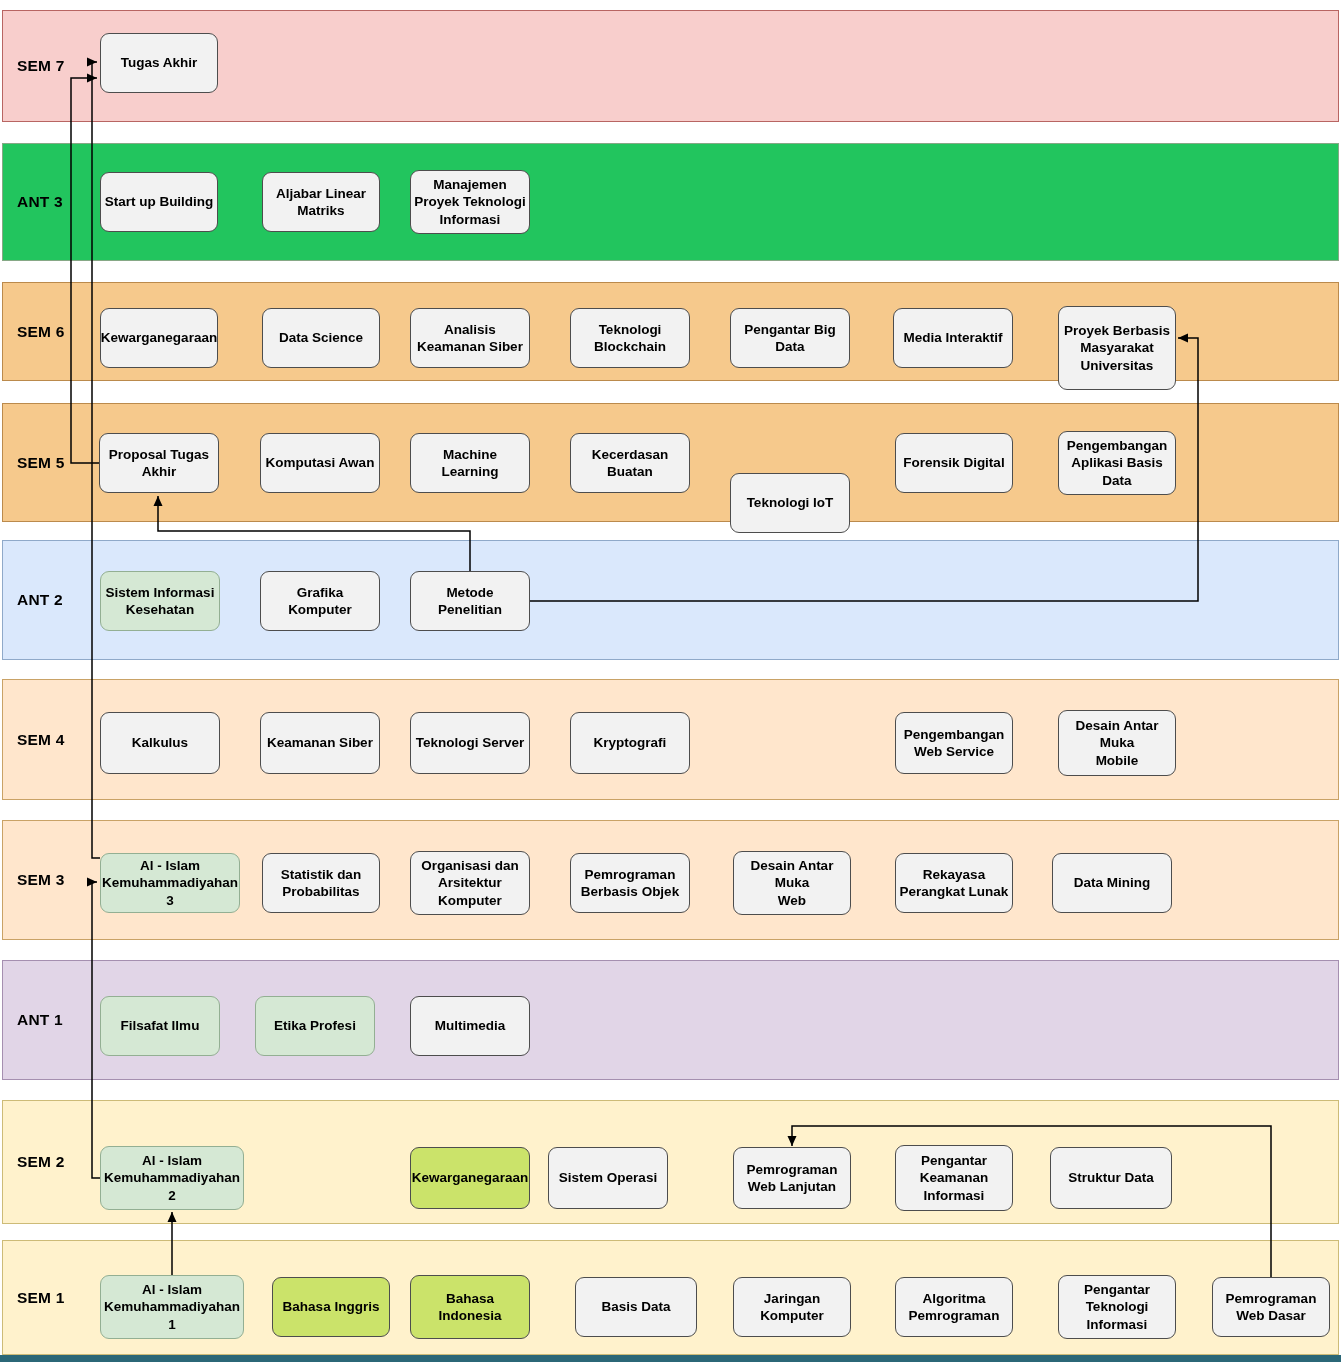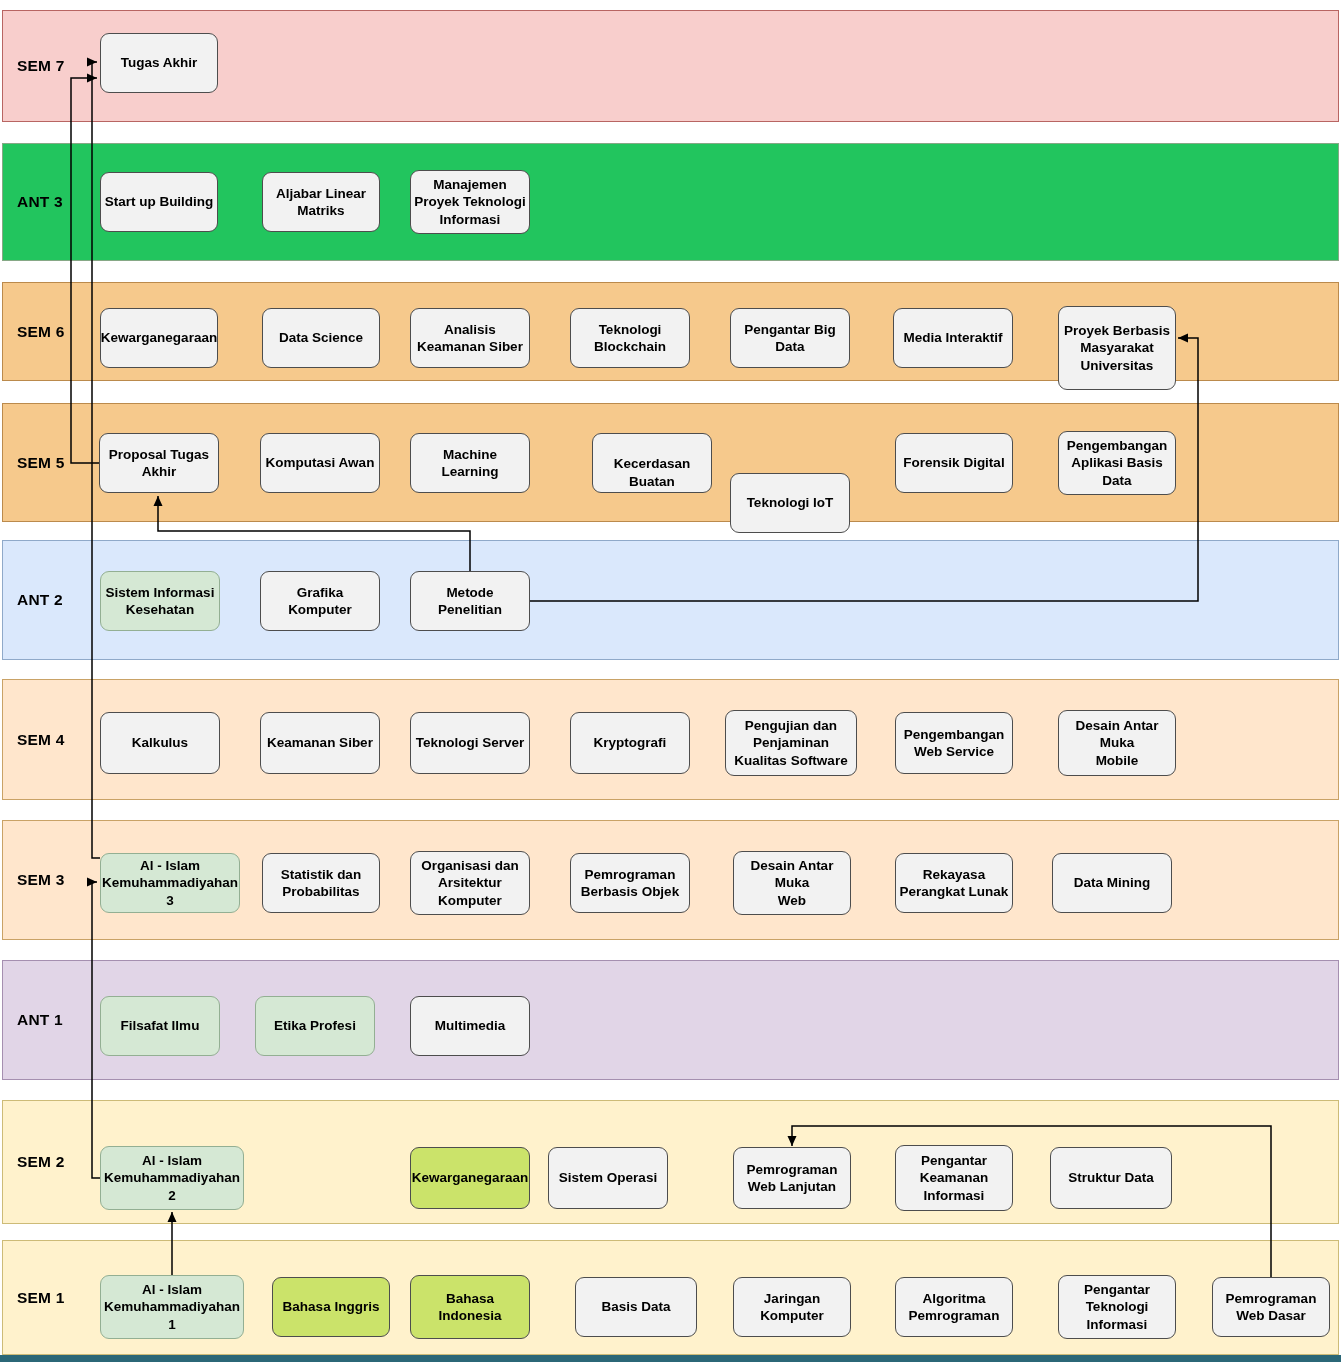--- a/index.html
+++ b/index.html
@@ -91,21 +91,21 @@
       <span>Proposal Tugas
 Akhir</span>
     </div>
     <div class="course gray" style="left: 260px; top: 433px; width: 120px; height: 60px;">
       <span>Komputasi Awan</span>
     </div>
     <div class="course gray" style="left: 410px; top: 433px; width: 120px; height: 60px;">
       <span>Machine
 Learning</span>
     </div>
-    <div class="course gray" style="left: 592px; top: 433px; width: 120px; height: 60px; align-items: flex-end;">
+    <div class="course gray" style="left: 570px; top: 433px; width: 120px; height: 60px;">
       <span>Kecerdasan
 Buatan</span>
     </div>
     <div class="course gray" style="left: 730px; top: 433px; width: 120px; height: 60px; margin-top: 40px;">
       <span>Teknologi IoT</span>
     </div>
     <div class="course gray" style="left: 895px; top: 433px; width: 118px; height: 60px;">
       <span>Forensik Digital</span>
     </div>
     <div class="course gray" style="left: 1058px; top: 431px; width: 118px; height: 64px;">
@@ -134,25 +134,20 @@
       <span>Kalkulus</span>
     </div>
     <div class="course gray" style="left: 260px; top: 712px; width: 120px; height: 62px;">
       <span>Keamanan Siber</span>
     </div>
     <div class="course gray" style="left: 410px; top: 712px; width: 120px; height: 62px;">
       <span>Teknologi Server</span>
     </div>
     <div class="course gray" style="left: 570px; top: 712px; width: 120px; height: 62px;">
       <span>Kryptografi</span>
-    </div>
-    <div class="course gray" style="left: 725px; top: 710px; width: 132px; height: 66px;">
-      <span>Pengujian dan
-Penjaminan
-Kualitas Software</span>
     </div>
     <div class="course gray" style="left: 895px; top: 712px; width: 118px; height: 62px;">
       <span>Pengembangan
 Web Service</span>
     </div>
     <div class="course gray" style="left: 1058px; top: 710px; width: 118px; height: 66px;">
       <span>Desain Antar
 Muka
 Mobile</span>
     </div>

